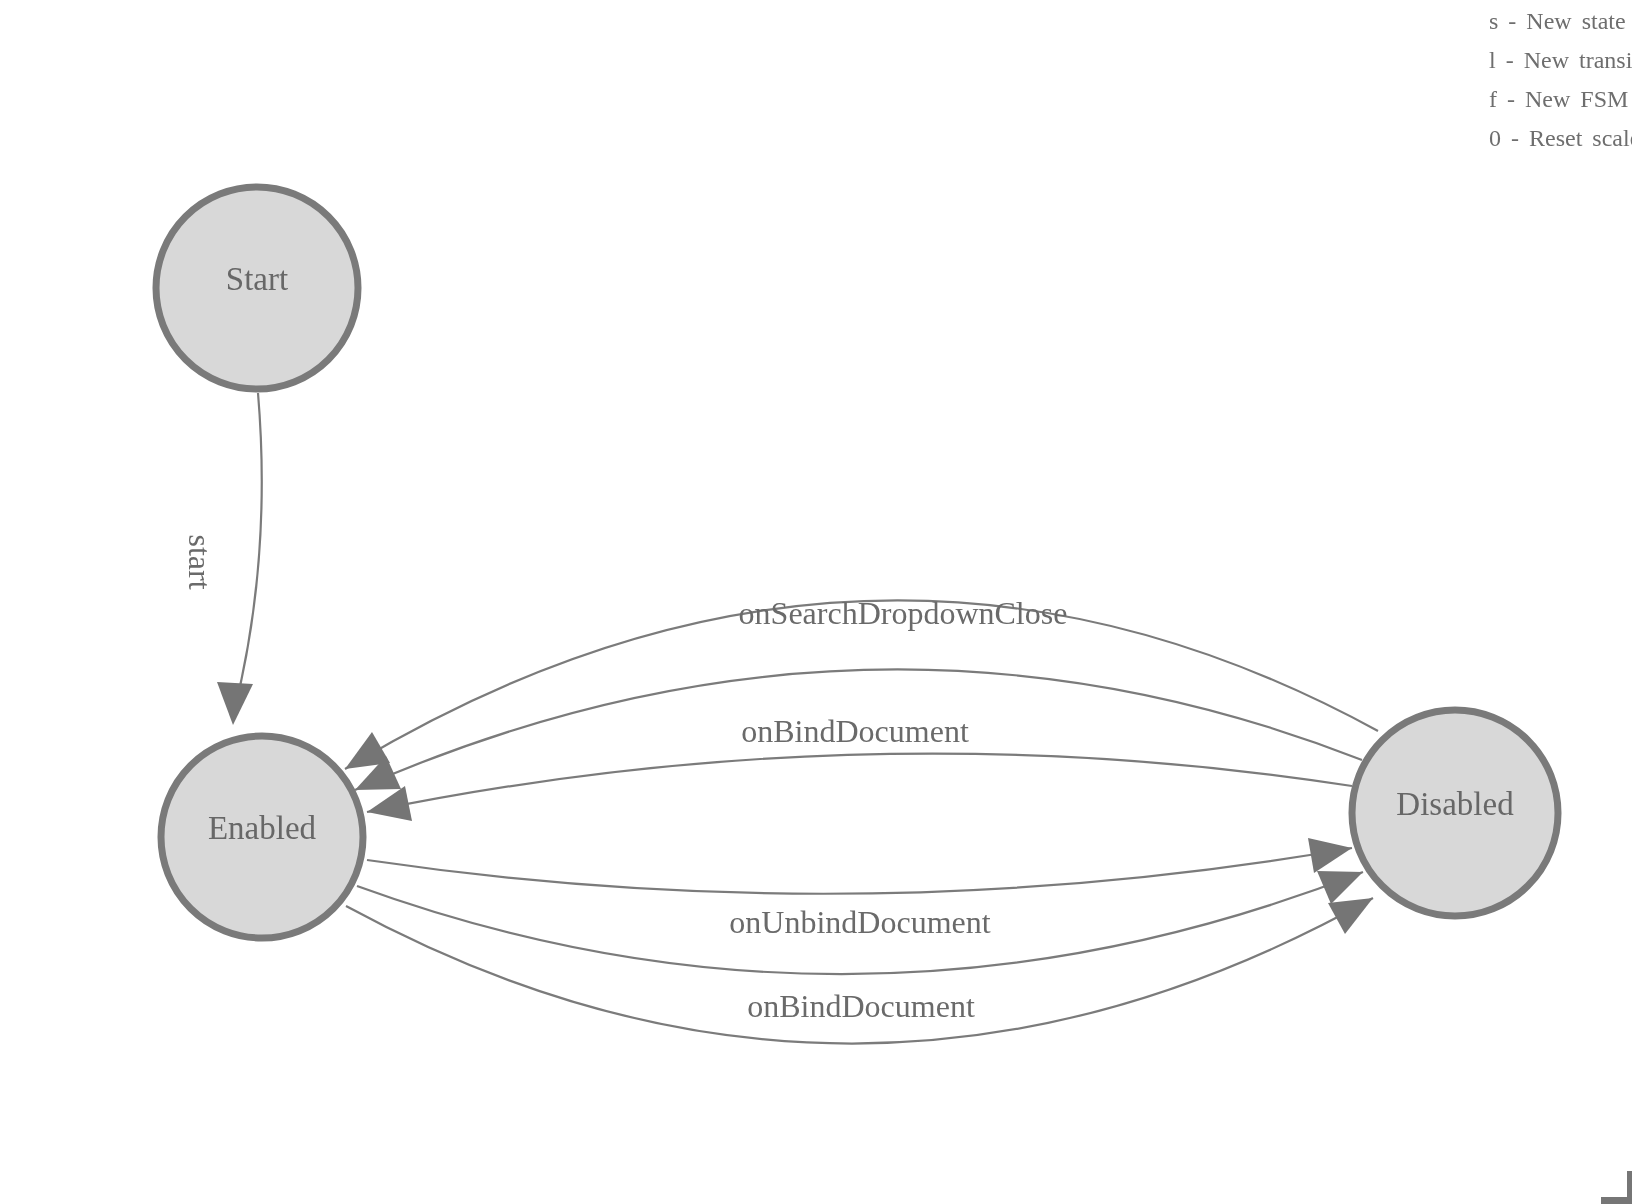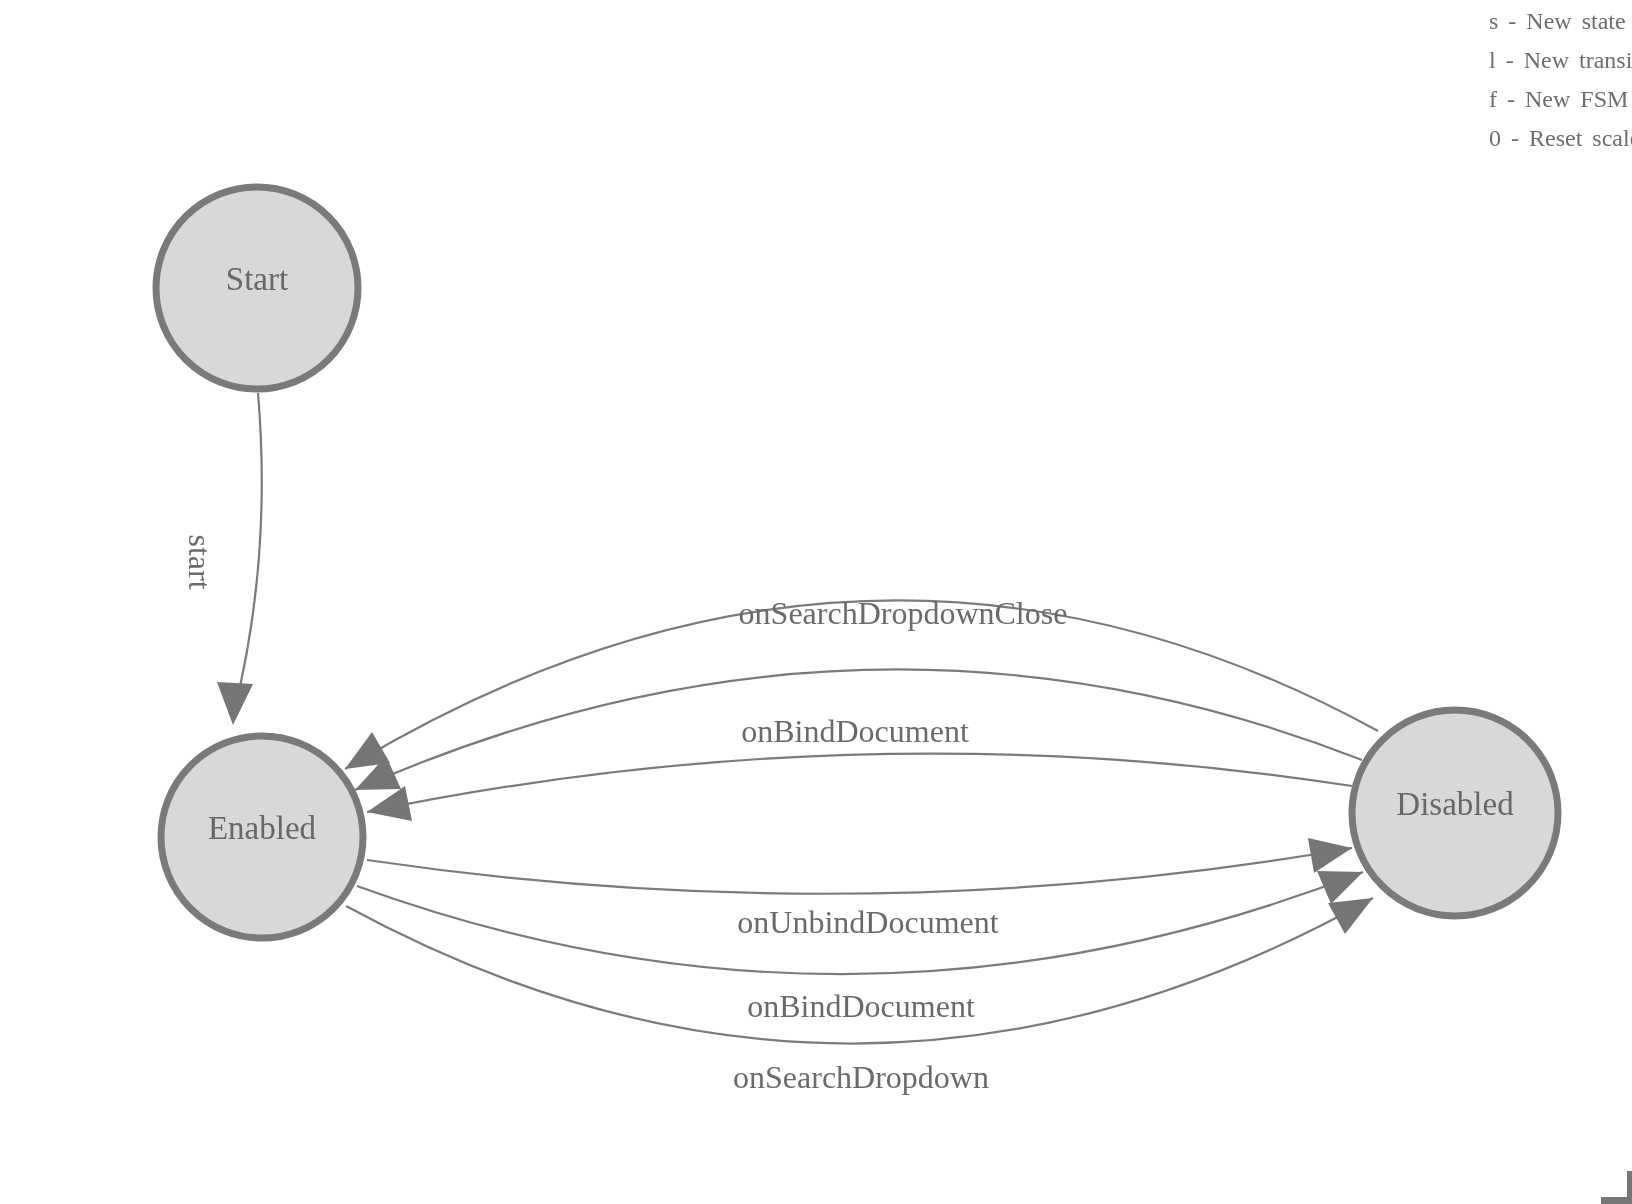--- a/index.html
+++ b/index.html
@@ -111,23 +111,22 @@
       <polygon class="edge-arrow" points="1352,848 1314,873 1308,838"></polygon>
       <path class="edge-path" d="M 357 886 Q 860 1069 1363 872"></path>
       <polygon class="edge-arrow" points="1363,872 1331,904 1317,871"></polygon>
       <path class="edge-path" d="M 346 906 Q 859 1185 1373 898"></path>
       <polygon class="edge-arrow" points="1373,898 1345,934 1328,903"></polygon>
     </svg>
   <div id="labels-layer">
       <div class="edge-label rotated" style="left: 199px; top: 562px;">start</div>
       <div class="edge-label" style="left: 855px; top: 613px; margin-left: 48px;">onSearchDropdownClose</div>
       <div class="edge-label" style="left: 855px; top: 731px;">onBindDocument</div>
-      <div class="edge-label" style="left: 860px; top: 922px; margin-left: 8px;">onUnbindDocument</div>
+      <div class="edge-label" style="left: 860px; top: 922px;">onUnbindDocument</div>
       <div class="edge-label" style="left: 861px; top: 1006px;">onBindDocument</div>
-      <div class="edge-label" style="left: 861px; top: 1077px;">onSearchDropdown</div>
     </div>
   <div id="shortcuts-legend">
       <div class="legend-line">s - New state</div>
       <div class="legend-line">l - New transition</div>
       <div class="legend-line">f - New FSM</div>
       <div class="legend-line">0 - Reset scale</div>
     </div>
   <div id="corner-bar-v" class="corner-bar"></div>
   <div id="corner-bar-h" class="corner-bar"></div>
 </div>

